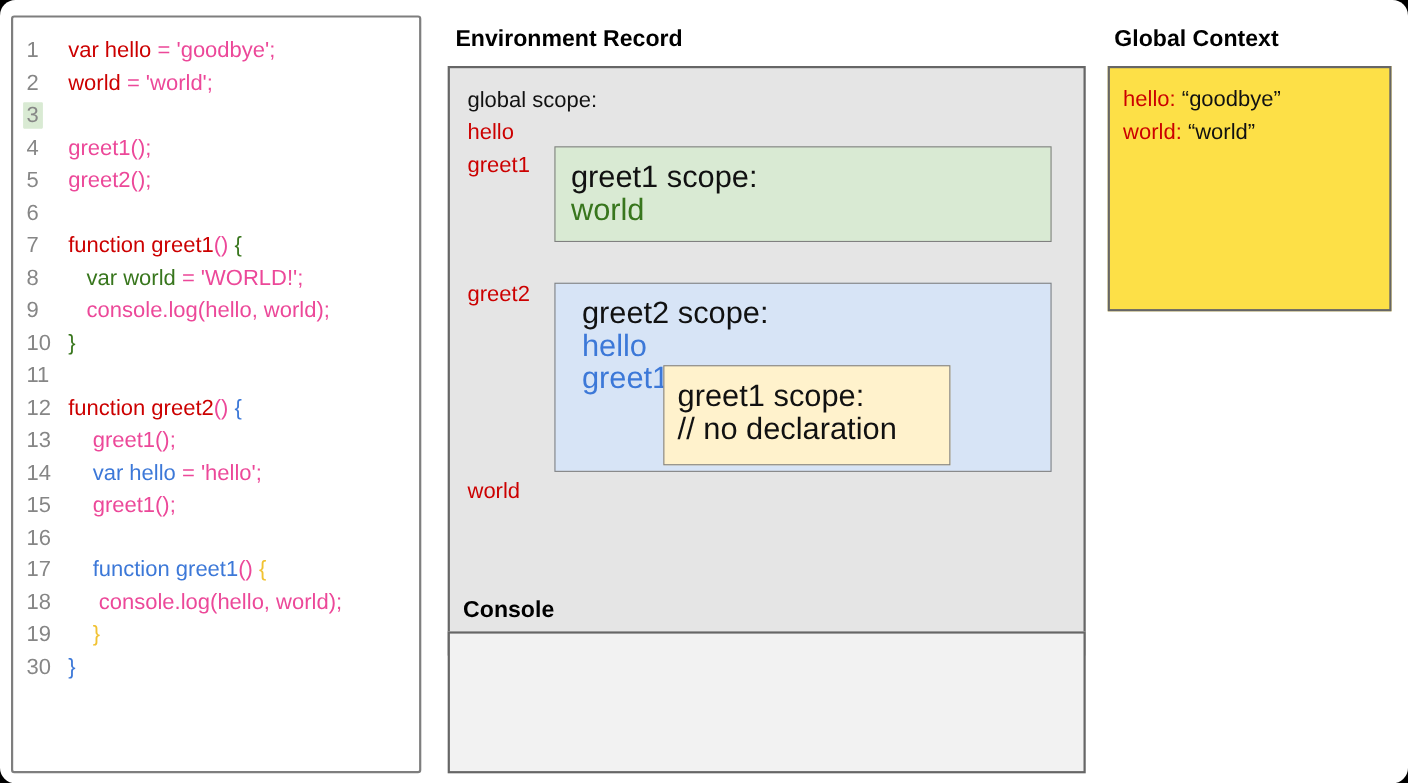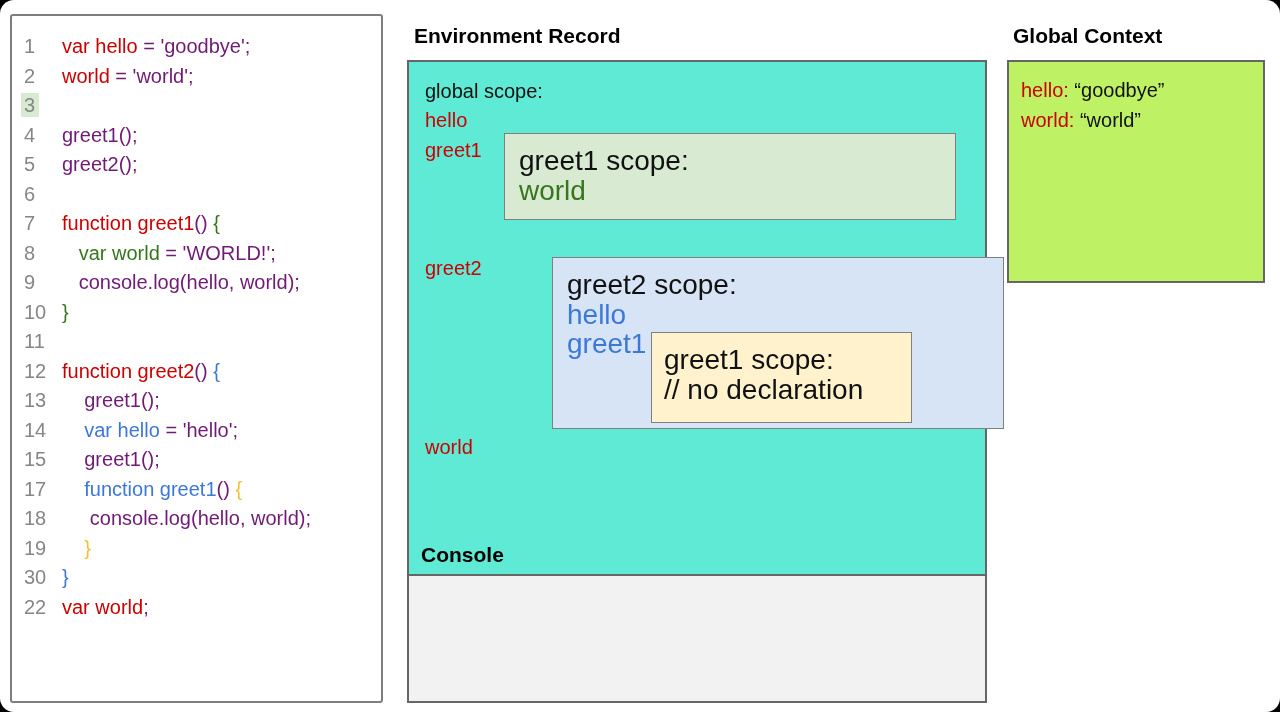--- a/index.html
+++ b/index.html
@@ -17,53 +17,53 @@
   }
   .code-line { display:flex; height:29.5px; line-height:29.5px; font-size:20px; }
   .lnc { display:inline-block; width:38px; margin-left:12px; flex:0 0 38px; }
   .num { color:#868686; }
   .num.hl { background:#d9ead3; padding:1px 4px 1px 3px; margin-left:-3px; border-radius:1px; }
   .ct { white-space:pre; color:#111; }
   .c-red  { color:#cc0000; }
   .c-green{ color:#38761d; }
   .c-blue { color:#3c78d8; }
   .c-gold { color:#f1c232; }
-  .c-k    { color:#701a75; }
+  .c-k    { color:#ec4899; }
 
   
   .sec-title { position:absolute; font-size:21px; font-weight:700; color:#000; line-height:24px; }
   .er-title      { left:414px; top:24px; }
   .gc-title      { left:1013px; top:24px; }
   .console-title { left:421px; top:543px; }
 
   
   .er-box {
     position:absolute; left:407px; top:60px; width:580px; height:536px;
-    background:#5eead4; border:2px solid #666; box-sizing:border-box;
+    background:#e5e5e5; border:2px solid #666; box-sizing:border-box;
   }
   .er-label { position:absolute; left:16px; font-size:20px; line-height:29.5px; white-space:nowrap; }
   .er-scope-label { top:15px;  color:#111; }
   .er-var-hello   { top:44px;  }
   .er-var-greet1  { top:74px;  }
   .er-var-greet2  { top:192px;text-align:center; }
   .er-var-world   { top:371px; }
   .red-text  { color:#cc0000; }
   .green-text{ color:#38761d; }
   .blue-text { color:#3c78d8; }
 
   .scope-box { position:absolute; box-sizing:border-box; border:1.5px solid #808080; }
   .scope-box .row { font-size:28px; line-height:29.5px; white-space:nowrap; }
   .green-box { left:95px; top:71px;  width:452px; height:87px;  background:#d9ead3; padding:12px 0 0 14px; }
-  .blue-box  { left:95px; top:195px; width:452px; height:172px; background:#d7e4f6; padding:12px 0 0 14px;margin-left:48px; }
+  .blue-box  { left:95px; top:195px; width:452px; height:172px; background:#d7e4f6; padding:12px 0 0 24px; }
   .yellow-box{ left:98px; top:74px;  width:261px; height:91px;  background:#fff2cc; padding:12px 0 0 12px; }
 
   
   .gc-box {
     position:absolute; left:1007px; top:60px; width:258px; height:223px;
-    background:#bef264; border:2px solid #666; box-sizing:border-box;
+    background:#fde047; border:2px solid #666; box-sizing:border-box;
     padding:14px 0 0 12px;
   }
   .gc-row { font-size:20px; line-height:29.5px; white-space:nowrap; color:#111; }
 
   
   .console-box {
     position:absolute; left:407px; top:574px; width:580px; height:129px;
     background:#f2f2f2; border:2px solid #666; box-sizing:border-box;
   }
 </style>
@@ -128,38 +128,38 @@
         </div>
         <div class="code-line">
           <span class="lnc"><span class="num">14</span></span>
           <span class="ct"><span class="c-k">    </span><span class="c-blue">var hello</span><span class="c-k"> = 'hello';</span></span>
         </div>
         <div class="code-line">
           <span class="lnc"><span class="num">15</span></span>
           <span class="ct"><span class="c-k">    greet1();</span></span>
         </div>
         <div class="code-line">
+          <span class="lnc"><span class="num">16</span></span>
+          <span class="ct"></span>
+        </div>
+        <div class="code-line">
           <span class="lnc"><span class="num">17</span></span>
           <span class="ct"><span class="c-k">    </span><span class="c-blue">function greet1</span><span class="c-k">() </span><span class="c-gold">{</span></span>
         </div>
         <div class="code-line">
           <span class="lnc"><span class="num">18</span></span>
           <span class="ct"><span class="c-k">     console.log(hello, world);</span></span>
         </div>
         <div class="code-line">
           <span class="lnc"><span class="num">19</span></span>
           <span class="ct"><span class="c-k">    </span><span class="c-gold">}</span></span>
         </div>
         <div class="code-line">
           <span class="lnc"><span class="num">30</span></span>
           <span class="ct"><span class="c-blue">}</span></span>
-        </div>
-        <div class="code-line">
-          <span class="lnc"><span class="num">22</span></span>
-          <span class="ct"><span class="c-red">var world</span><span class="c-k">;</span></span>
         </div>
       </div>
   </div>
 
   <div class="sec-title er-title">Environment Record</div>
 
   <div class="er-box">
     <div class="er-label er-scope-label">global scope:</div>
     <div class="er-label er-var-hello red-text">hello</div>
     <div class="er-label er-var-greet1 red-text">greet1</div>

